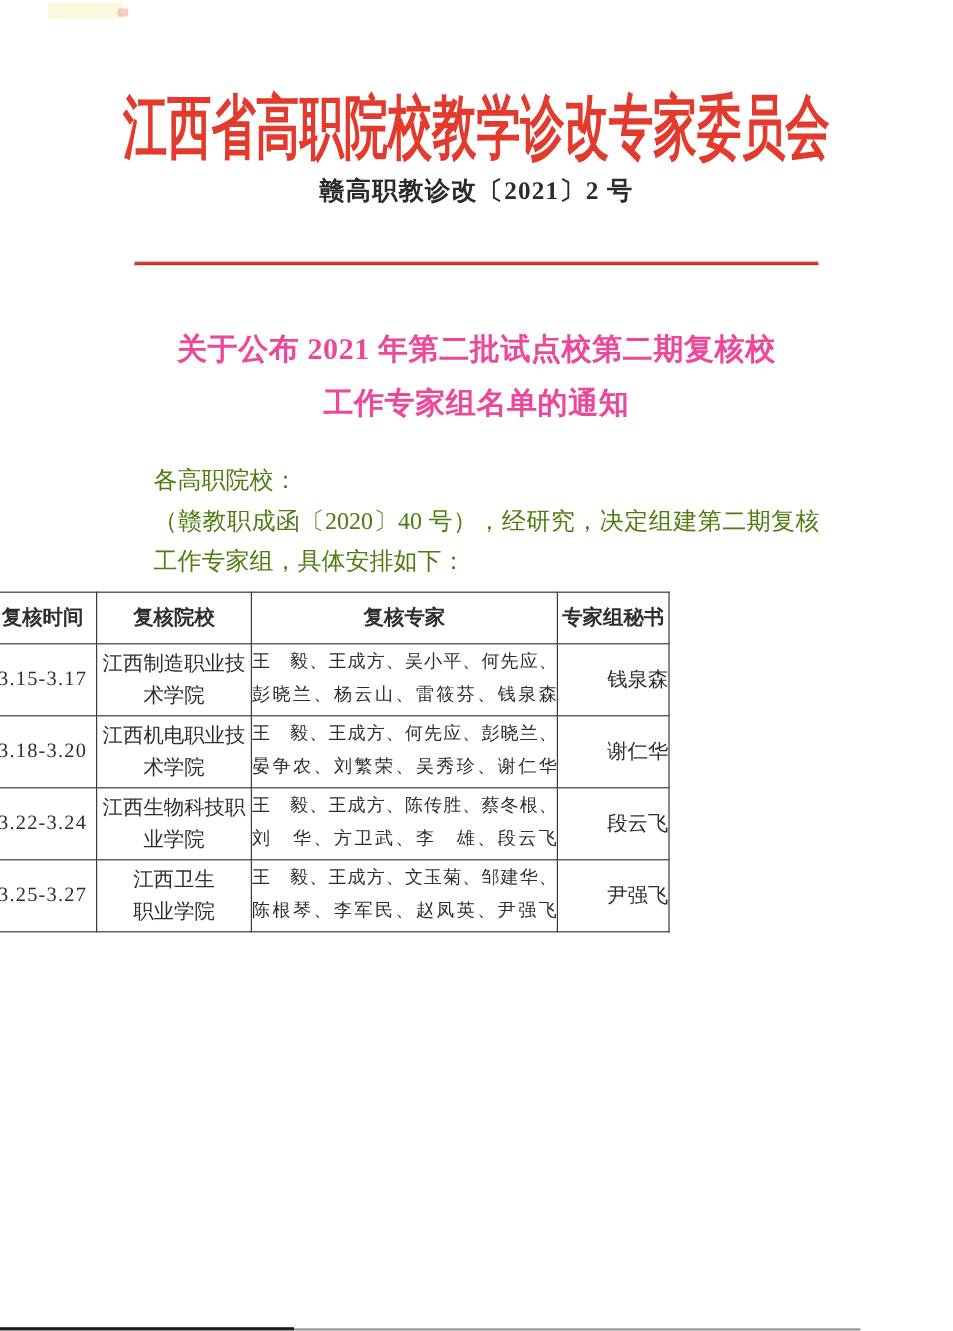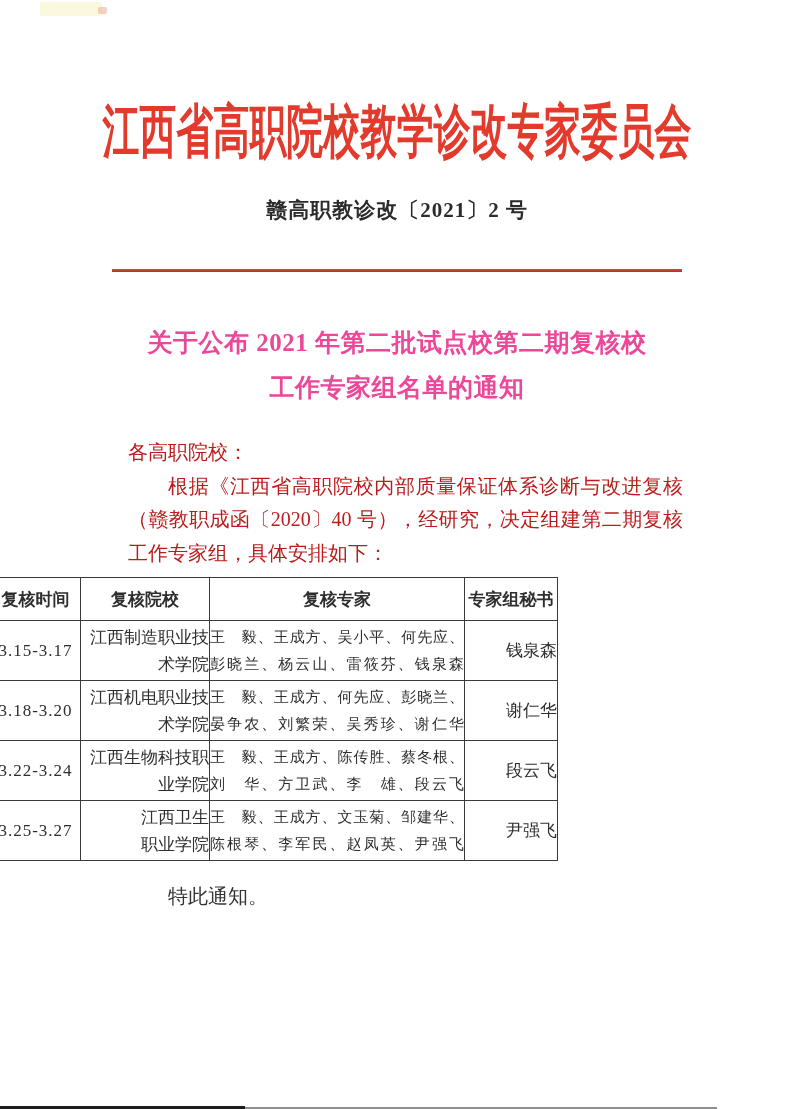--- a/index.html
+++ b/index.html
@@ -27,38 +27,37 @@
   }
   .smudge-dot {
     position: absolute;
     left: 98px; top: 7px;
     width: 9px; height: 7px;
     background: rgba(233, 170, 150, 0.55);
     border-radius: 2px;
   }
   
   .org-title-wrap {
-    padding-top: 92px;
+    padding-top: 67px;
     height: 78px;
     display: flex;
     align-items: center;
     justify-content: center;
   }
   .org-title {
     display: inline-block;
     white-space: nowrap;
     font-size: 40px;
     font-weight: bold;
     color: #e23a2c;
     transform: scale(0.92, 1.45);
     transform-origin: center center;
     letter-spacing: 0px;
   }
   .doc-number {
-    margin-top: 26px;
     text-align: center;
     font-size: 21px;
     font-weight: bold;
     color: #2b2b2b;
     letter-spacing: 1px;
   }
   .red-rule {
     width: 570px;
     height: 3px;
     margin: 45px auto 0 auto;
@@ -71,21 +70,21 @@
     font-weight: bold;
     color: #ec4899;
     line-height: 45px;
     letter-spacing: 0.5px;
   }
   .body-block {
     margin: 26px 111px 0 128px;
     width: 555px;
     font-size: 20px;
     line-height: 33.5px;
-    color: #b91c1c;
+    color: #4d7c0f;
   }
   .salutation { text-align: left; }
   .para-line {
     text-align: justify;
     text-align-last: justify;
   }
   .para-line.first { text-indent: 2em; }
   .para-line.last {
     text-align: center;
     text-align-last: left;
@@ -115,21 +114,21 @@
   .col-experts { width: 255px; }
   .col-secretary { width: 93px; }
   .cell-time {
     height: 59px;
     text-align: center;
     vertical-align: middle;
     font-size: 17px;
     letter-spacing: 1px;
   }
   .cell-school {
-    text-align: right;
+    text-align: center;
     vertical-align: middle;
     font-size: 17px;
   }
   .cell-school .line { line-height: 27px; }
   .cell-experts {
     vertical-align: middle;
     font-size: 15px;
     padding: 0 10px;
   }
   .cell-experts .line {
@@ -179,21 +178,20 @@
 
   <div class="red-rule"></div>
 
   <div class="doc-title">
     <div>关于公布 2021 年第二批试点校第二期复核校</div>
     <div>工作专家组名单的通知</div>
   </div>
 
   <div class="body-block">
     <div class="salutation">各高职院校：</div>
-    <div class="para-line first">根据《江西省高职院校内部质量保证体系诊断与改进复核</div>
     <div class="para-line">（赣教职成函〔2020〕40 号），经研究，决定组建第二期复核</div>
     <div class="para-line last">工作专家组，具体安排如下：</div>
   </div>
 
   <table class="review-table">
     <colgroup>
       <col class="col-time">
         <col class="col-school">
         <col class="col-experts">
         <col class="col-secretary">
@@ -251,18 +249,17 @@
         </td>
         <td class="cell-experts">
           <div class="line">王　毅、王成方、文玉菊、邹建华、</div>
           <div class="line">陈根琴、李军民、赵凤英、尹强飞</div>
         </td>
         <td class="cell-secretary">尹强飞</td>
       </tr>
     </tbody>
   </table>
 
-  <div class="closing">特此通知。</div>
 
   <div class="scan-edge-dark"></div>
   <div class="scan-edge-light"></div>
 
 </div>
 
 </body></html>

